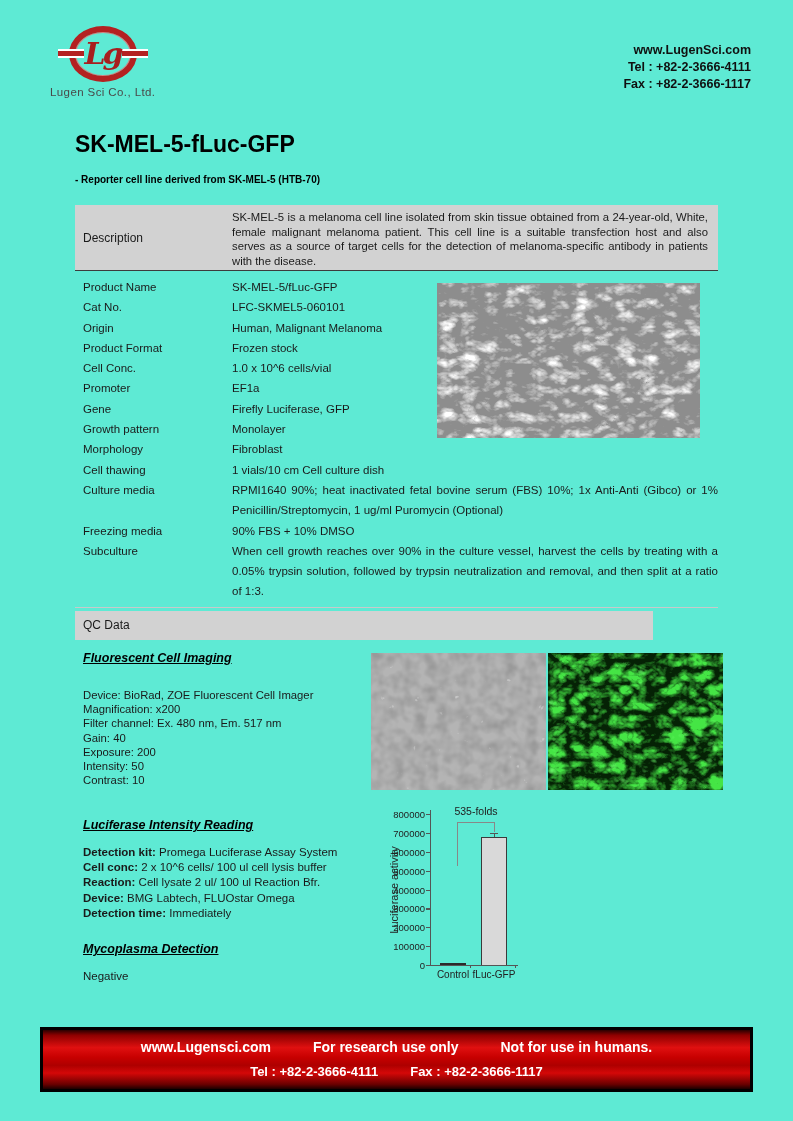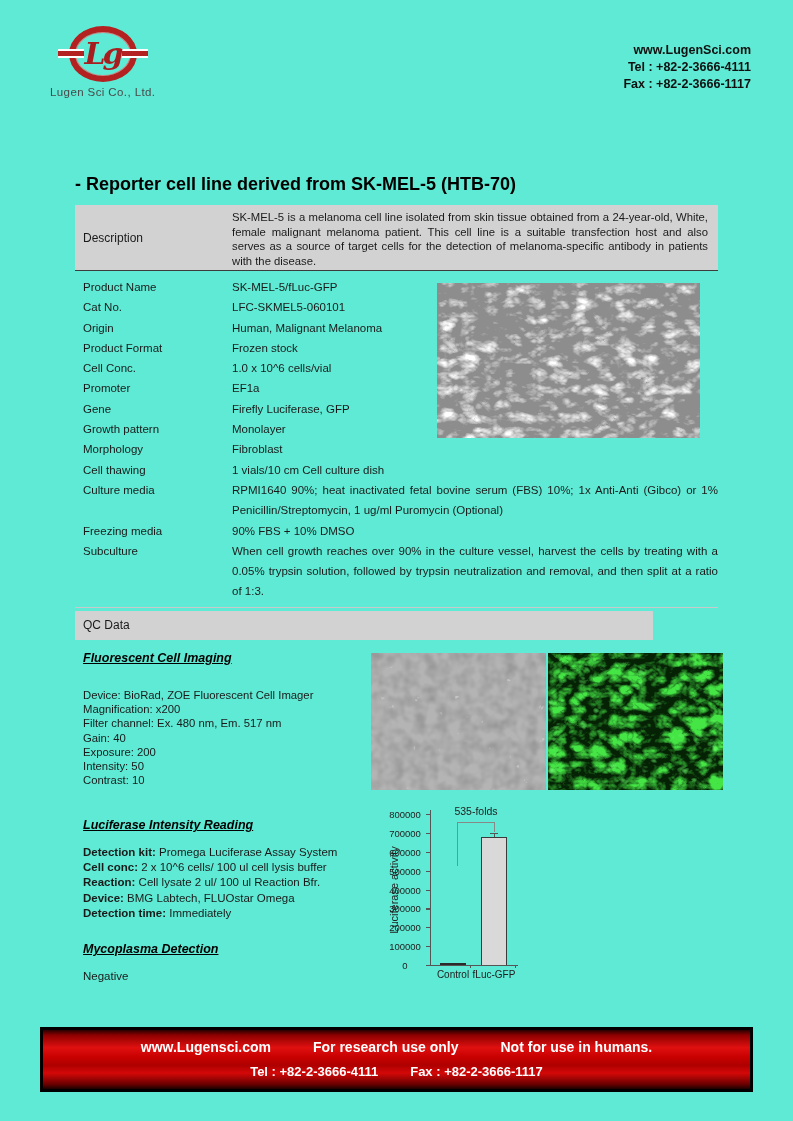--- a/index.html
+++ b/index.html
@@ -20,21 +20,21 @@
   .logo-monogram { position:absolute; inset:0; display:flex; align-items:center; justify-content:center;
                    font-family:"DejaVu Serif", serif; font-style:italic; font-weight:bold;
                    font-size:30px; color:#a81e1e; padding-bottom:2px; letter-spacing:-3px; }
   .logo-company { margin-top:4px; text-align:center; font-size:11.5px; color:#4a4a4a; letter-spacing:0.4px; white-space:nowrap; }
 
   .contact { position:absolute; right:42px; top:42px; text-align:right;
              font-weight:bold; font-size:12.5px; line-height:17px; color:#101010; }
 
   
   .title { position:absolute; left:75px; top:131px; font-size:23px; font-weight:bold; color:#000; }
-  .subtitle { position:absolute; left:75px; top:174px; font-size:18px; font-weight:bold; color:#000; }
+  .subtitle { position:absolute; left:75px; top:174px; font-size:10px; font-weight:bold; color:#000; }
 
   
   .desc-row { position:absolute; left:75px; top:205px; width:643px; height:66px;
               background:#d2d2d2; display:flex; border-bottom:1px solid #3c3c3c; }
   .desc-label { width:157px; flex:none; padding-left:8px; display:flex; align-items:center; font-size:12px; }
   .desc-text { flex:1; padding:5px 10px 5px 0; font-size:11.3px; line-height:14.6px; text-align:justify; }
 
   
   .spec-table { position:absolute; left:75px; top:277px; width:643px; font-size:11.5px; line-height:20.3px; }
   .spec-row { display:flex; }
@@ -61,21 +61,21 @@
   .lir-lines b { font-weight:bold; }
   .myco-heading { top:942px; }
   .myco-result { position:absolute; left:83px; top:970px; font-size:11.5px; }
 
   
   .chart { position:absolute; left:385px; top:798px; width:240px; height:200px; font-size:9.5px; color:#222; }
   .chart-ylabel { position:absolute; left:9px; top:92px; transform:translate(-50%,-50%) rotate(-90deg);
                   white-space:nowrap; font-size:11px; }
   .y-axis { position:absolute; left:45px; top:12px; width:1.4px; height:155px; background:#555; }
   .x-axis { position:absolute; left:45px; top:166.5px; width:88px; height:1.4px; background:#555; }
-  .y-tick-label { position:absolute; width:40px; text-align:center; }
+  .y-tick-label { position:absolute; width:40px; text-align:right; }
   .y-tick-mark { position:absolute; width:4px; height:1.2px; background:#555; left:41px; }
   .x-tick-mark { position:absolute; width:1.2px; height:3px; background:#555; top:167px; }
   .bar { position:absolute; background:#d9d9d9; border:1.3px solid #3a3a3a; border-bottom:none; }
   .bar-dark { background:#2b2b2b; border:none; }
   .x-cat-label { position:absolute; top:171px; width:60px; text-align:center; font-size:10px; }
   .err-cap { position:absolute; height:1.4px; background:#555; }
   .err-stem { position:absolute; width:1.2px; background:#555; }
   .bracket-h { position:absolute; left:72px; top:24px; width:38px; height:1.2px; background:#888; }
   .bracket-l { position:absolute; left:72px; top:24px; width:1.2px; height:44px; background:#888; }
   .bracket-r { position:absolute; left:109px; top:24px; width:1.2px; height:10px; background:#888; }
@@ -130,20 +130,21 @@
       <div class="logo-monogram">Lg</div>
     </div>
     <div class="logo-company">Lugen Sci Co., Ltd.</div>
   </div>
   <div class="contact">
     <div>www.LugenSci.com</div>
     <div>Tel : +82-2-3666-4111</div>
     <div>Fax : +82-2-3666-1117</div>
   </div>
 
+  <div class="title">SK-MEL-5-fLuc-GFP</div>
   <div class="subtitle">- Reporter cell line derived from SK-MEL-5 (HTB-70)</div>
 
   <div class="desc-row">
     <div class="desc-label">Description</div>
     <div class="desc-text">SK-MEL-5 is a melanoma cell line isolated from skin tissue obtained from a 24-year-old, White, female malignant melanoma patient. This cell line is a suitable transfection host and also serves as a source of target cells for the detection of melanoma-specific antibody in patients with the disease.</div>
   </div>
 
   <div class="spec-table">
 
       <div class="spec-row">

